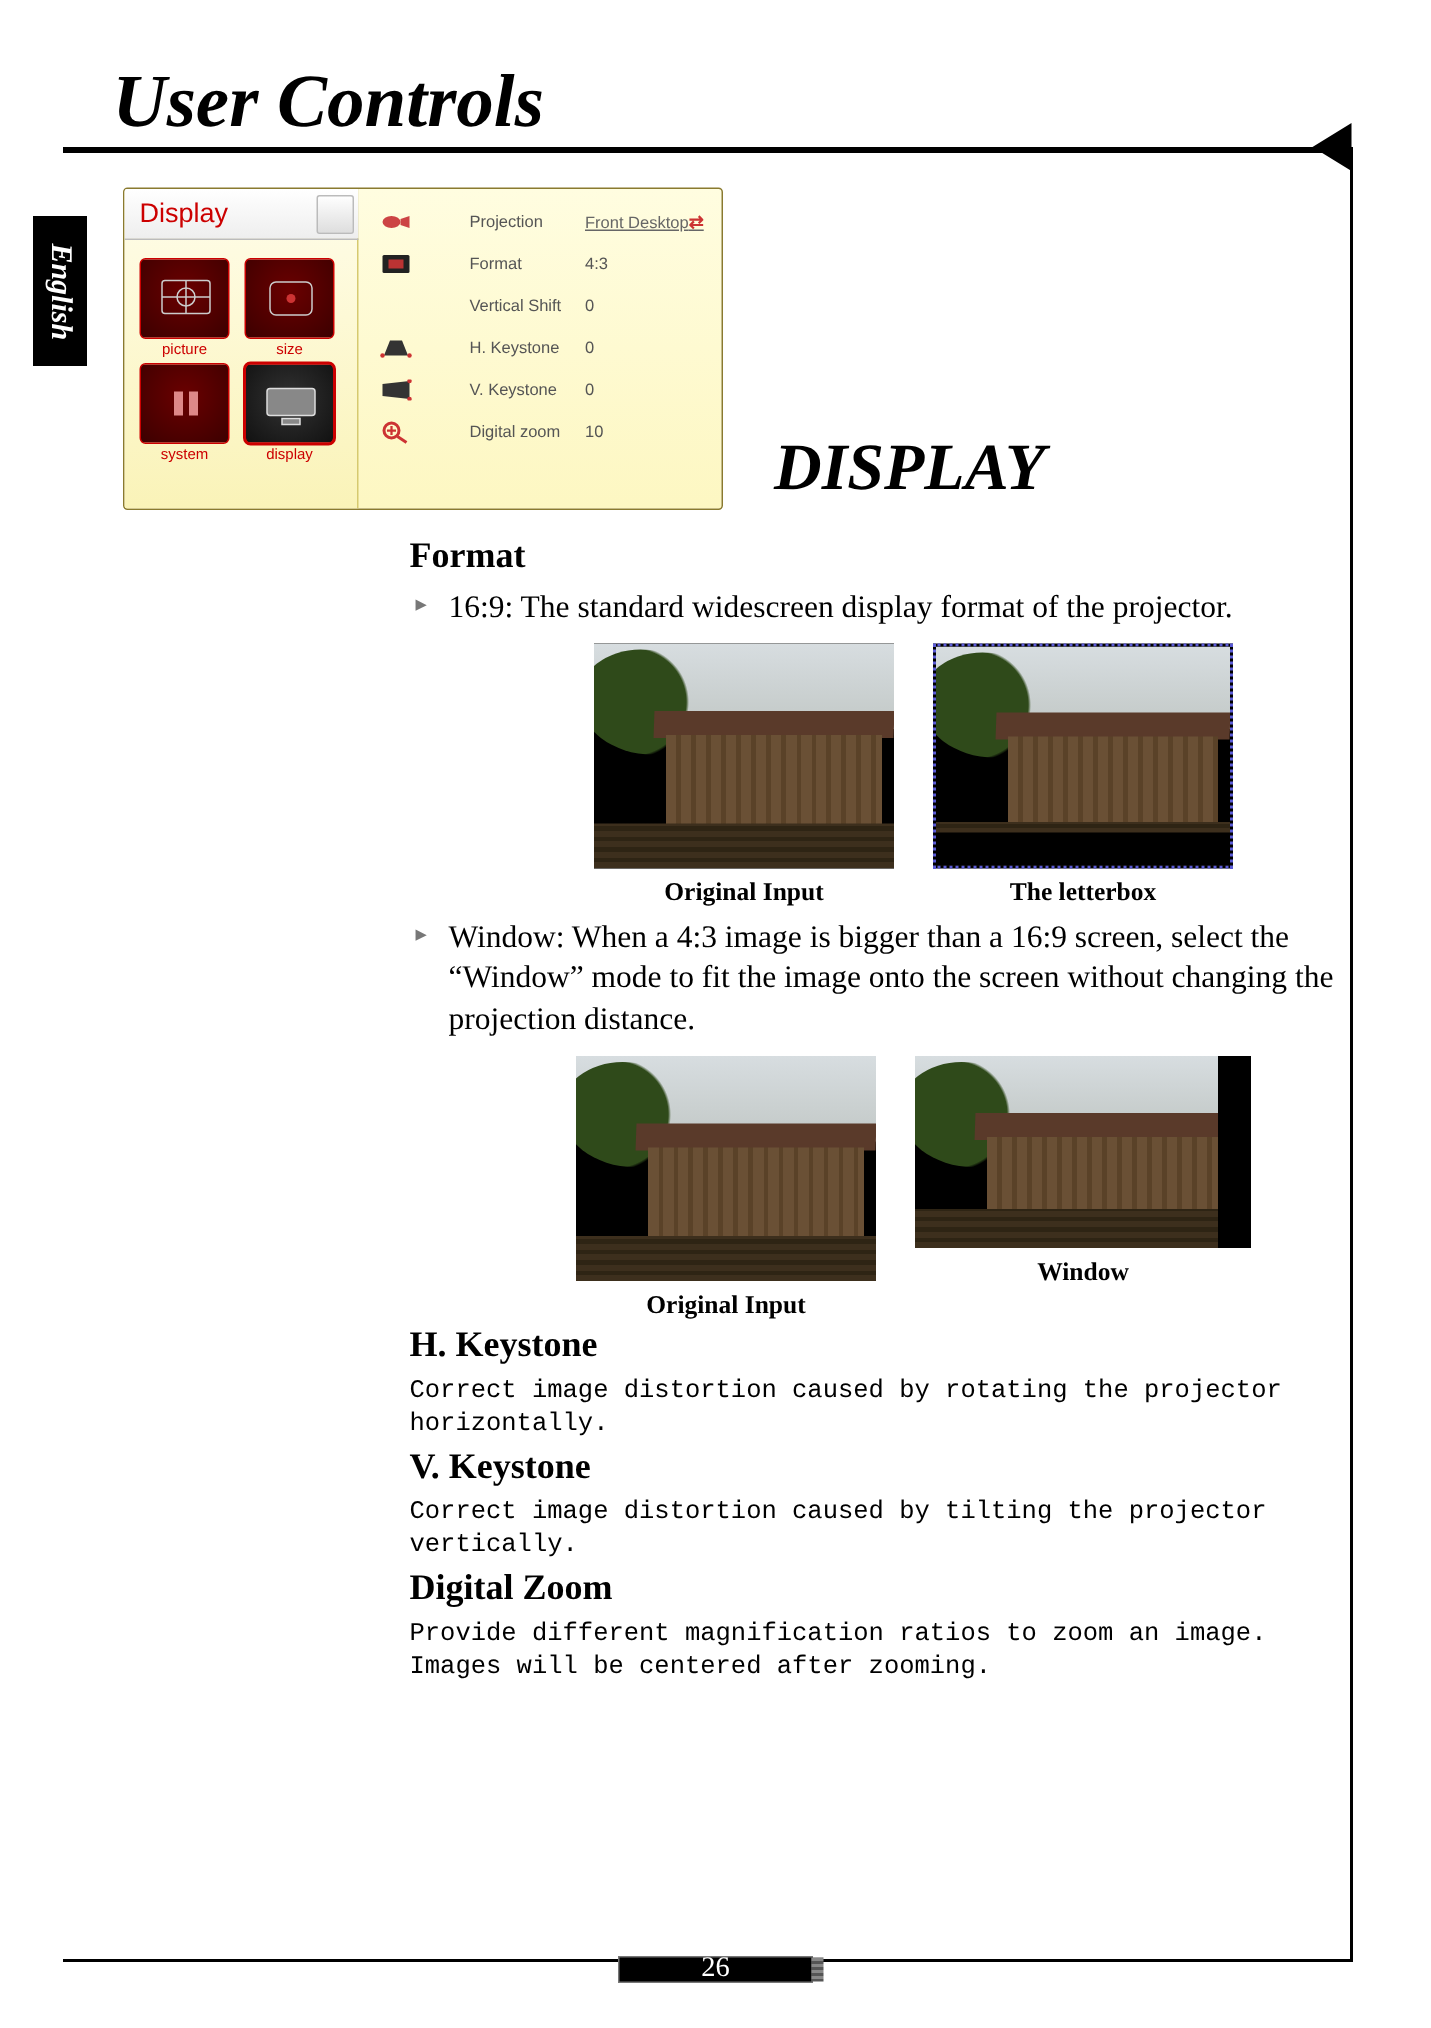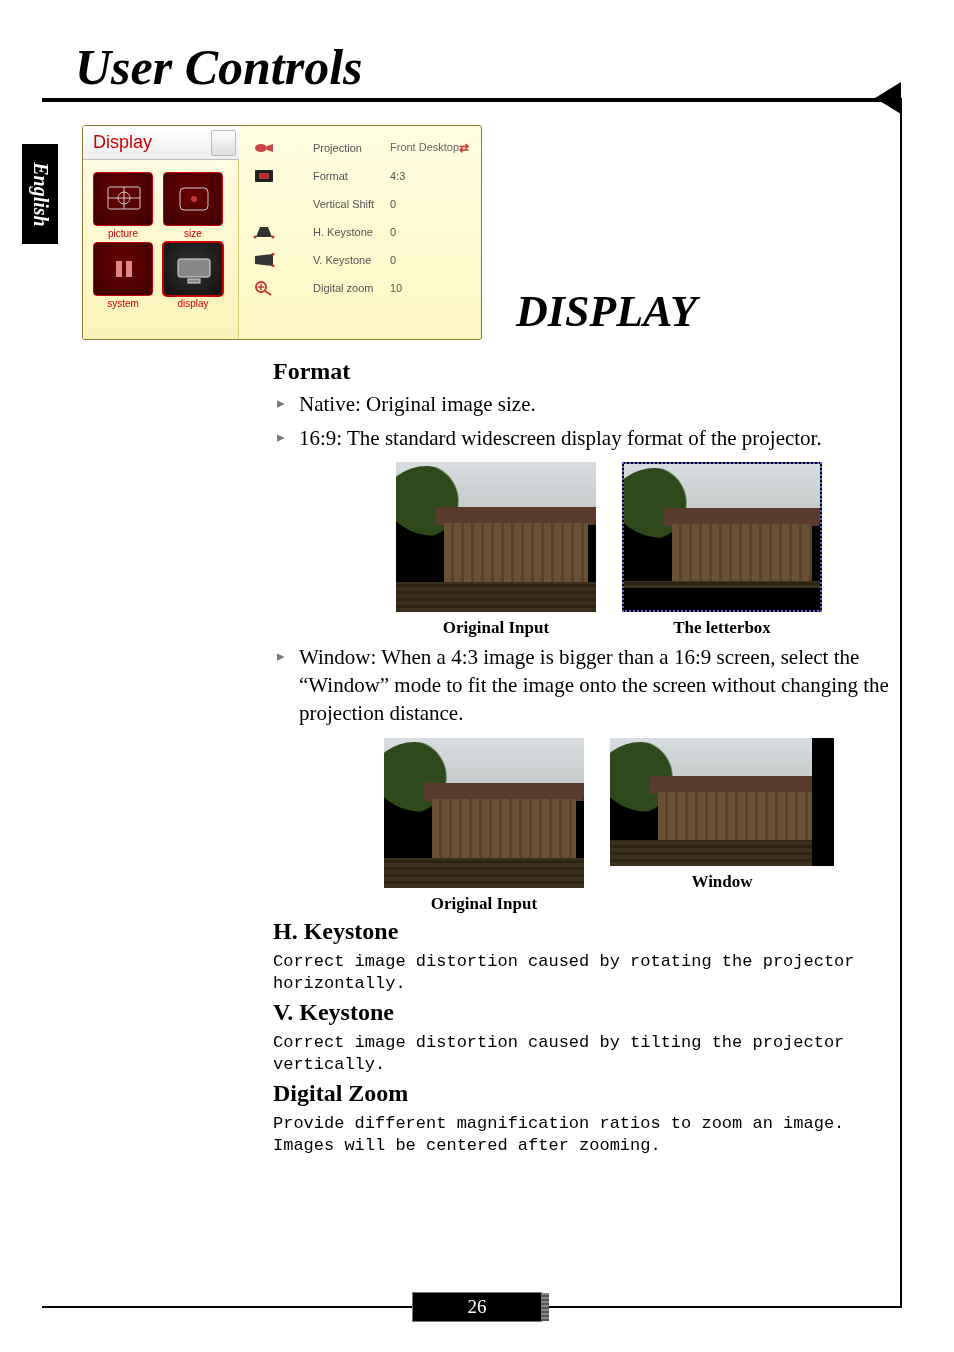--- a/index.html
+++ b/index.html
@@ -28,21 +28,21 @@
   .osd-head-tab { position:absolute; left:128px; top:4px; width:25px; height:26px; background:linear-gradient(#fefefe,#dedede); border:1px solid #bbb; border-radius:2px; }
   .osd-icons { position:absolute; left:10px; top:46px; display:grid; grid-template-columns:64px 64px; grid-auto-rows:64px; gap:6px; }
   .osd-icon { width:60px; height:54px; border:1px solid #c00; border-radius:4px; background:radial-gradient(circle at 50% 40%, #6a0000, #3c0000); position:relative; }
   .osd-icon.sel::after { content:""; position:absolute; inset:-2px; border:2px solid #c00; border-radius:5px; }
   .osd-icon-label { position:absolute; bottom:-14px; left:0; right:0; text-align:center; color:#c00; font-size:10px; }
   .osd-right { position:absolute; left:156px; top:0; right:0; height:100%; padding:8px 10px 8px 14px; }
   .osd-row { display:flex; align-items:center; height:28px; gap:10px; }
   .osd-row .ic { width:22px; height:16px; display:flex; align-items:center; justify-content:center; }
   .osd-row .lbl { width:95px; color:#555;padding-left:28px; }
   .osd-row .val { color:#555; }
-  .osd-val-box { display:flex; align-items:flex-start; gap:0; }
+  .osd-val-box { display:flex; align-items:flex-end; gap:0;text-decoration:underline; }
   .swap-ic { color:#c33; font-weight:900; font-size:12px; }
 
   
   .display-heading { position:absolute; left:516px; top:286px; font-size:44px; font-style:italic; font-weight:700; }
 
   
   .body { position:absolute; left:273px; top:354px; width:632px; }
   .sec-head { font-weight:700; font-size:24px; margin-top:4px; margin-bottom:6px; }
   .para { font-size:17px; line-height:1.3; margin:4px 0;font-family:Liberation Mono, monospace; }
   .li { position:relative; padding-left:22px; font-size:21px; line-height:1.32; margin:6px 0 6px 4px; }
@@ -59,21 +59,21 @@
   .thumb .fence { position:absolute; left:0; right:0; bottom:0; height:20%; background:repeating-linear-gradient(0deg,#3d2f1d 0 4px,#2e2414 4px 7px); }
   .thumb.letterboxed { border:2px dotted #5b5bd6; }
   .thumb.letterboxed::before, .thumb.letterboxed::after { content:""; position:absolute; left:0; right:0; height:22px; background:#000; }
   .thumb.letterboxed::before { top:0; } .thumb.letterboxed::after { bottom:0; }
   .thumb.window { width:224px; height:128px; }
   .thumb.window::before, .thumb.window::after { content:""; position:absolute; top:0; bottom:0; width:22px; background:#000; }
   .thumb.window::before { left:0; } .thumb.window::after { right:0; }
   .caption { font-weight:700; font-size:17px; margin-top:6px;text-align:center; }
 
   
-  .pagenum-box { position:absolute; left:50%; bottom:30px; transform:translateX(-50%); width:130px; height:30px; background:#000; border:1px solid #777; }
+  .pagenum-box { position:absolute; left:50%; bottom:30px; transform:translateX(-50%); width:130px; height:18px; background:#000; border:1px solid #777; }
   .pagenum-box .ridge { position:absolute; right:-8px; top:0; bottom:0; width:8px; background:repeating-linear-gradient(180deg,#888 0 2px,#555 2px 4px); }
   .pagenum-box span { color:#fff; font-size:19px; position:absolute; left:50%; top:50%; transform:translate(-50%,-52%); }
 
   svg { display:block; }
 </style>
 </head>
 <body>
 
 <div class="page">
 
@@ -199,21 +199,20 @@
         <span class="val">10</span>
       </div>
     </div>
   </div>
 
   <div class="display-heading">DISPLAY</div>
 
   <div class="body">
 
     <div class="sec-head">Format</div>
-    <div class="li">Native: Original image size.</div>
     <div class="li">16:9: The standard widescreen display format of the projector.</div>
 
     <div class="pair">
       <div class="thumb-wrap">
         <div class="thumb">
           <div class="sky"></div>
             <div class="tree"></div>
             <div class="roof"></div>
             <div class="wall"></div>
             <div class="fence"></div>

